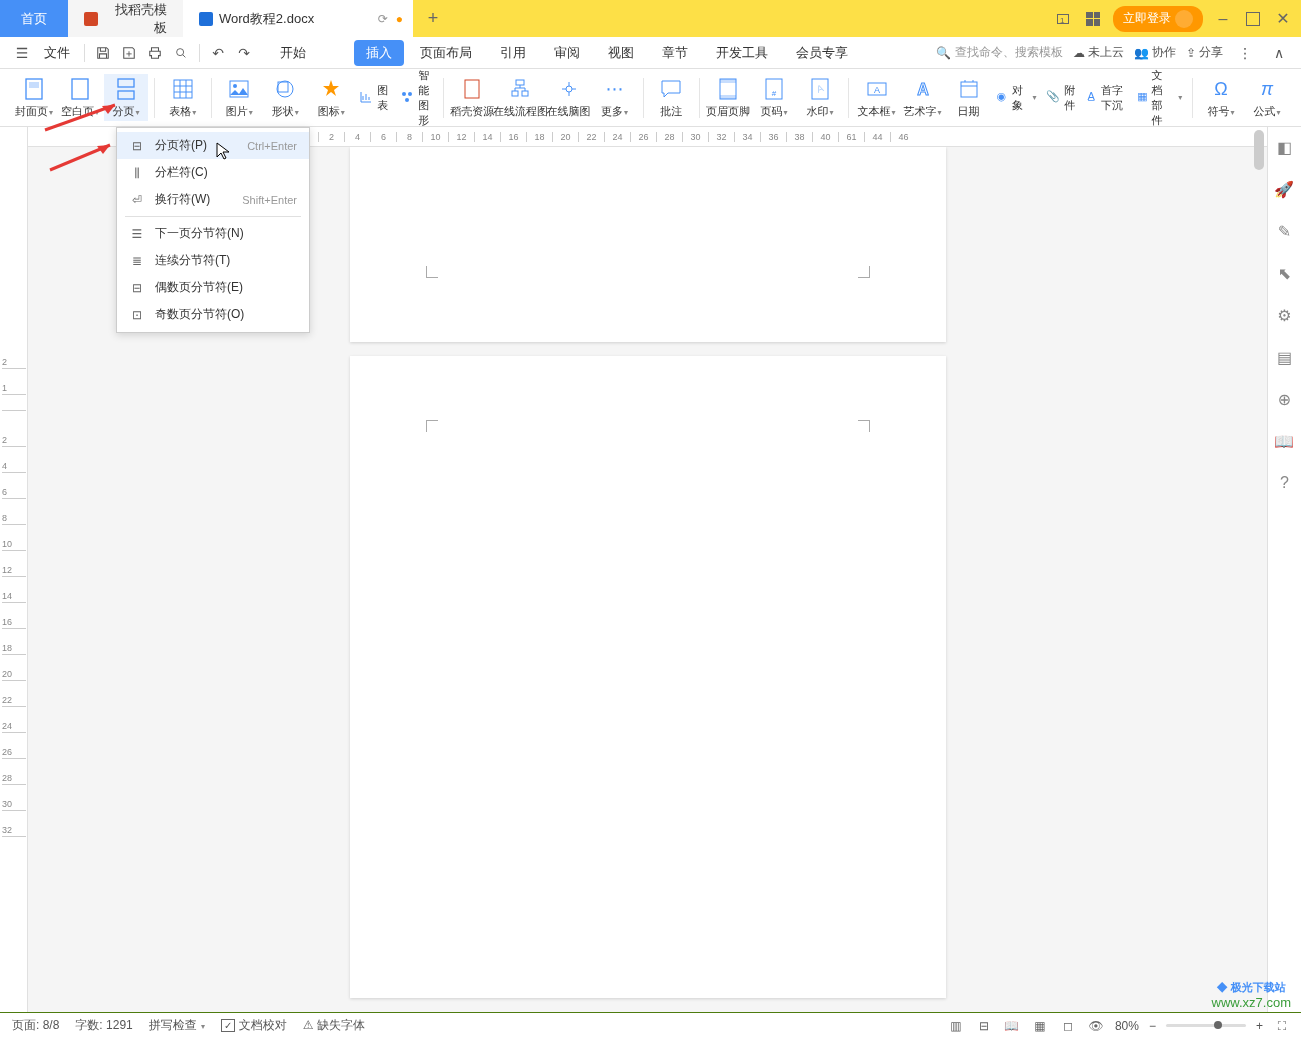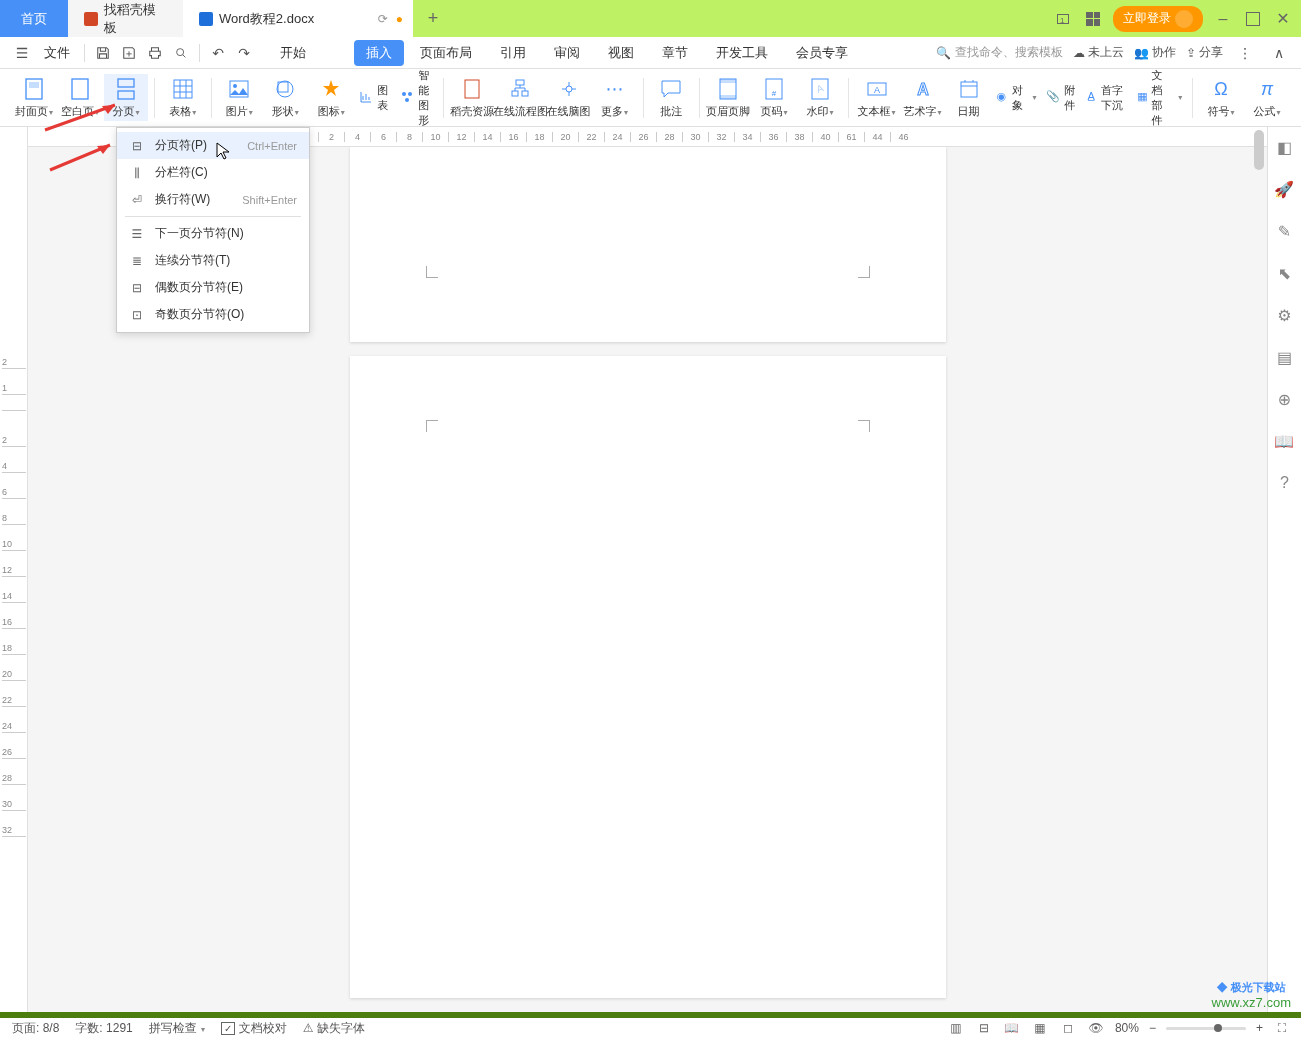--- a/index.html
+++ b/index.html
@@ -1,19 +1,19 @@
 <!DOCTYPE html>
 <html><head>
 <meta charset="utf-8">
 <style>
 * { margin: 0; padding: 0; box-sizing: border-box; font-family: "Microsoft YaHei", sans-serif; }
 body { background: #fff; width: 1301px; height: 1038px; overflow: hidden; position: relative; }
 
 
-.tab-bar { height: 37px; background: #bef264; display: flex; align-items: stretch; position: relative; }
+.tab-bar { height: 37px; background: #fde047; display: flex; align-items: stretch; position: relative; text-align: right; }
 .tab { display: flex; align-items: center; padding: 0 16px; font-size: 13px; color: #333; cursor: pointer; position: relative; }
 .tab-home { background: #4690f7; color: #fff; width: 68px; justify-content: center; }
 .tab-template { background: #f5f5f5; width: 115px; }
 .tab-doc { background: #fff; width: 230px; gap: 6px; }
 .tab-icon-red { width: 14px; height: 14px; background: #d24726; border-radius: 2px; display: inline-block; }
 .tab-icon-blue { width: 14px; height: 14px; background: #1e6fd9; border-radius: 2px; display: inline-block; }
 .tab-indicators { position: absolute; right: 10px; display: flex; gap: 8px; align-items: center; }
 .tab-indicator { font-size: 12px; color: #999; }
 .tab-indicator.orange { color: #f90; }
 .tab-add { width: 40px; display: flex; align-items: center; justify-content: center; font-size: 18px; color: #666; cursor: pointer; }
@@ -82,21 +82,21 @@
 .page-corner.tr { top: 64px; right: 76px; border-top: 1px solid #aaa; border-right: 1px solid #aaa; }
 
 
 .right-sidebar { position: absolute; right: 0; top: 127px; bottom: 26px; width: 34px; background: #fff; border-left: 1px solid #e0e0e0; display: flex; flex-direction: column; align-items: center; padding-top: 10px; gap: 22px; }
 .right-sidebar-item { width: 20px; height: 20px; color: #888; cursor: pointer; display: flex; align-items: center; justify-content: center; }
 
 
 .vscroll-stub { position: absolute; right: 37px; top: 130px; width: 10px; height: 40px; background: #ccc; border-radius: 5px; }
 
 
-.status-bar { position: absolute; bottom: 0; left: 0; right: 0; height: 26px; background: #fff; border-top: 6px solid #4d7c0f; display: flex; align-items: center; padding: 0 12px; font-size: 12px; color: #555; gap: 16px; }
+.status-bar { position: absolute; bottom: 0; left: 0; right: 0; height: 26px; background: #fff; border-top: 1px solid #4d7c0f; display: flex; align-items: center; padding: 0 12px; font-size: 12px; color: #555; gap: 16px; }
 .status-bar-right { position: absolute; right: 10px; display: flex; align-items: center; gap: 10px; }
 .status-icon { width: 18px; height: 18px; display: flex; align-items: center; justify-content: center; cursor: pointer; color: #666; }
 .zoom-bar { width: 80px; height: 3px; background: #ddd; position: relative; border-radius: 2px; }
 .zoom-handle { width: 8px; height: 8px; background: #666; border-radius: 50%; position: absolute; left: 60%; top: -3px; }
 
 
 .watermark { position: absolute; right: 10px; bottom: 28px; font-size: 11px; color: #888; z-index: 500; text-align: center; }
 .watermark .wm-logo { color: #4690f7; font-weight: bold; }
 .watermark .wm-url { color: #3a9d3a; font-size: 13px; }
 

